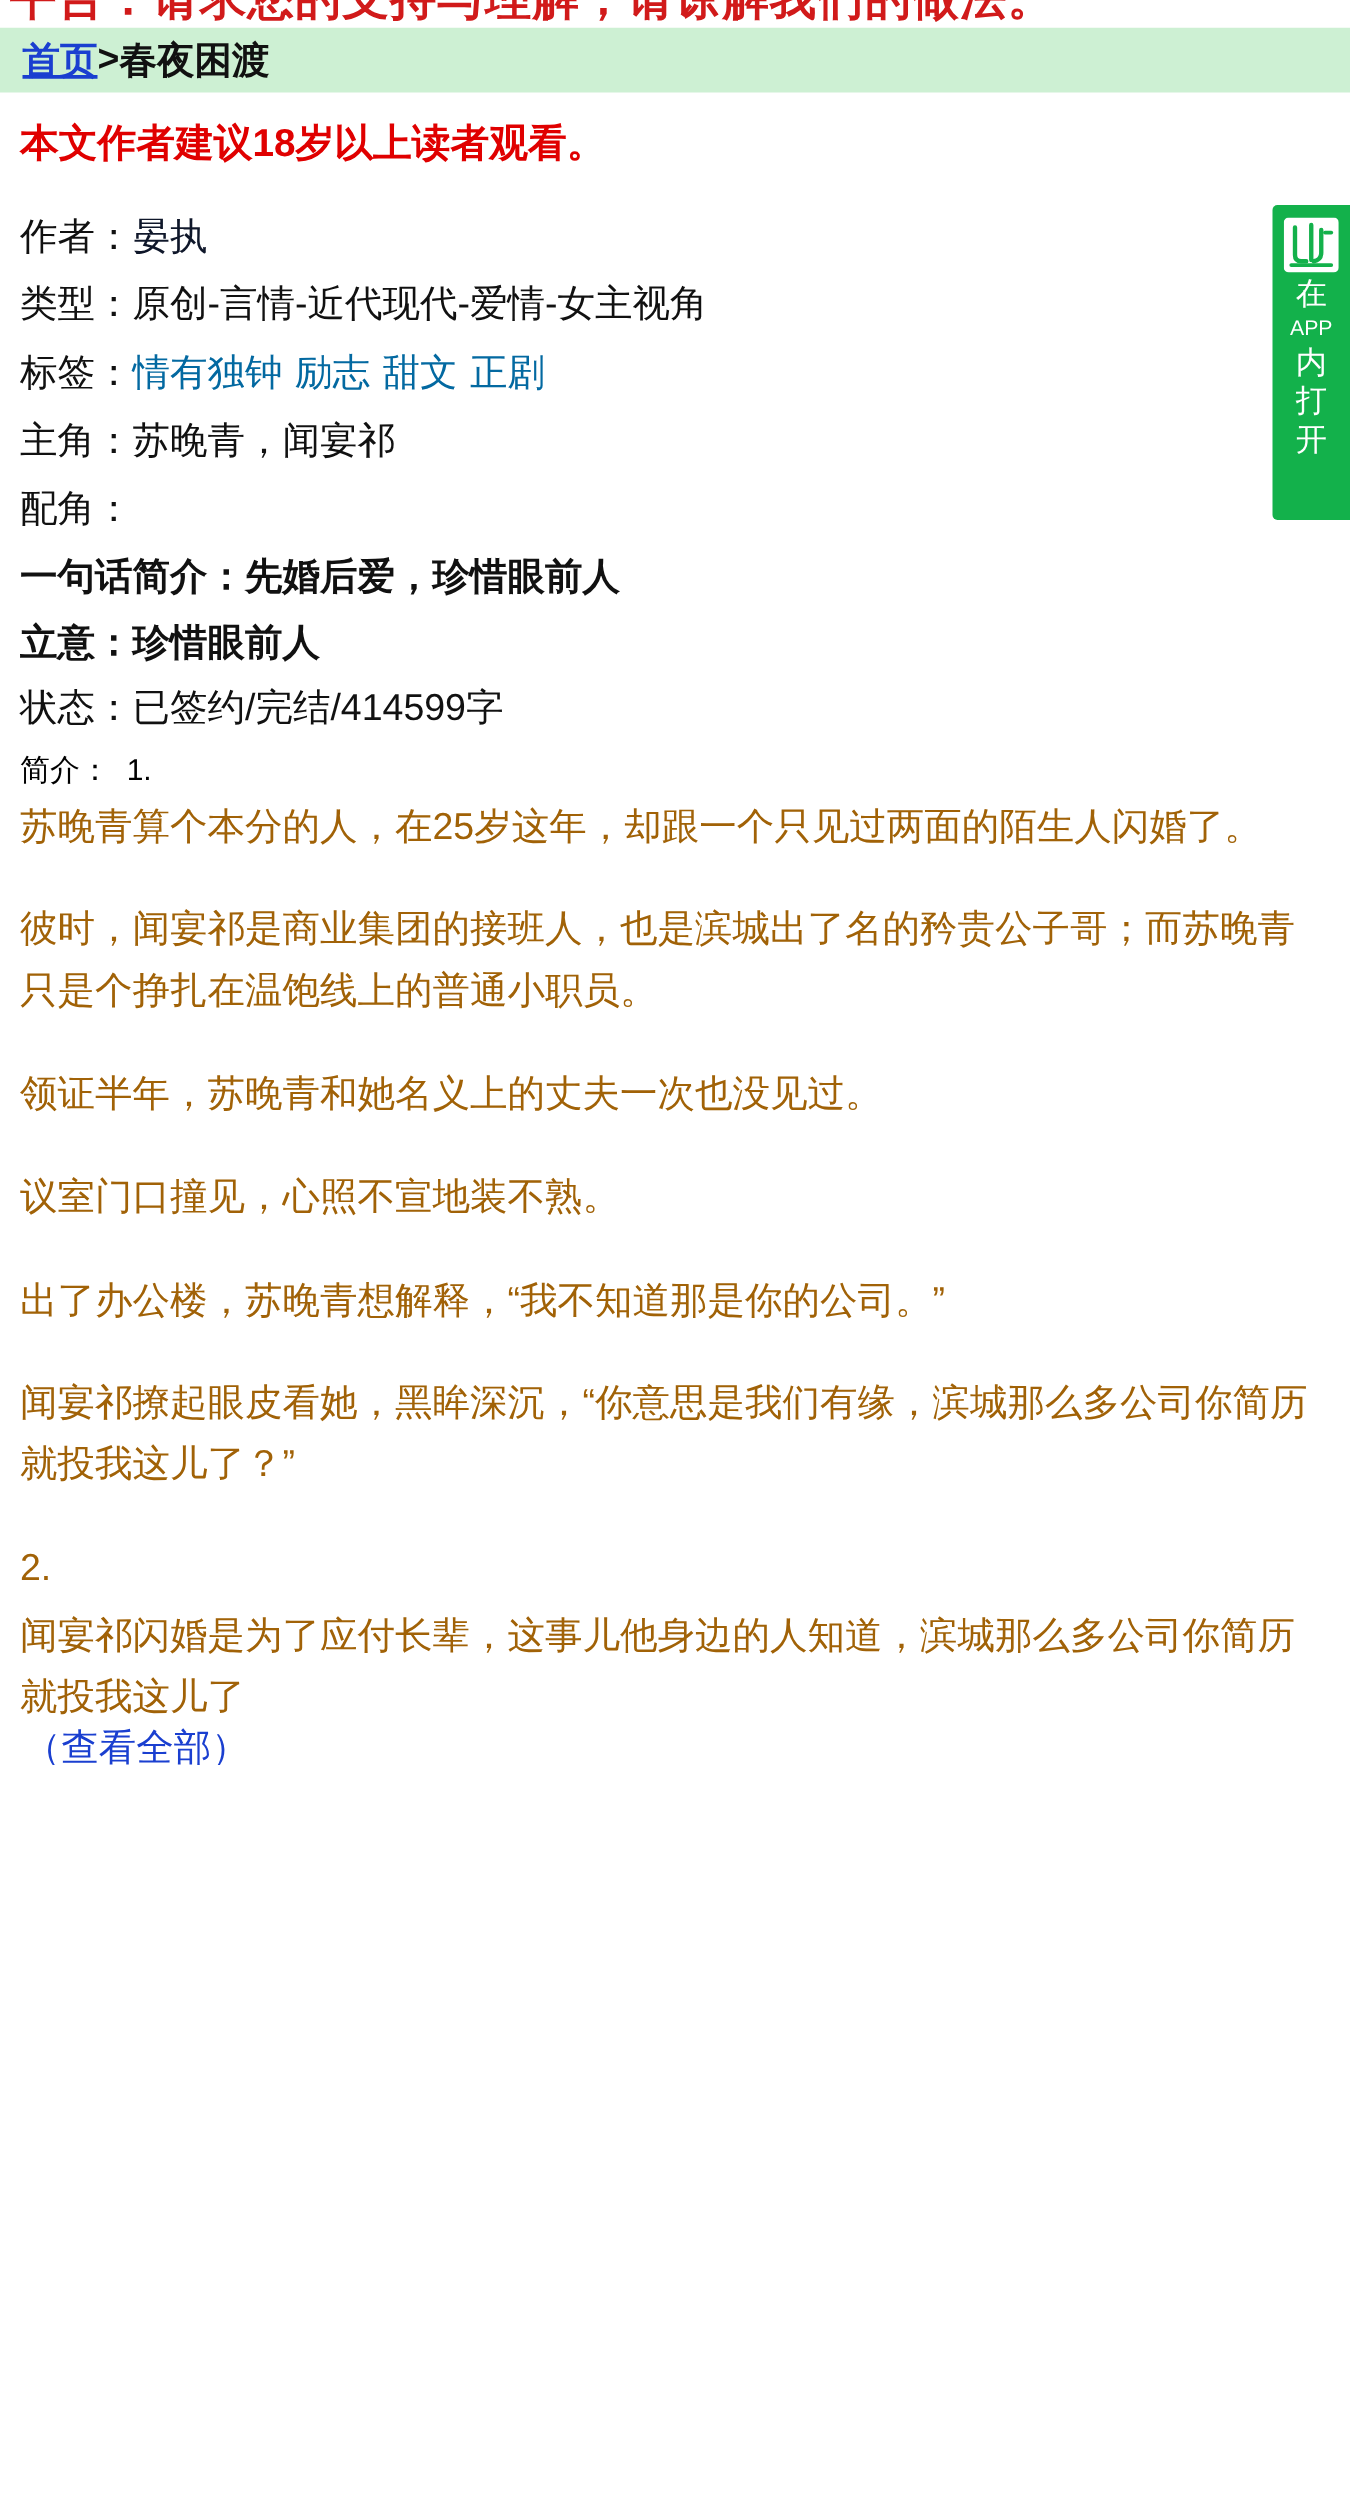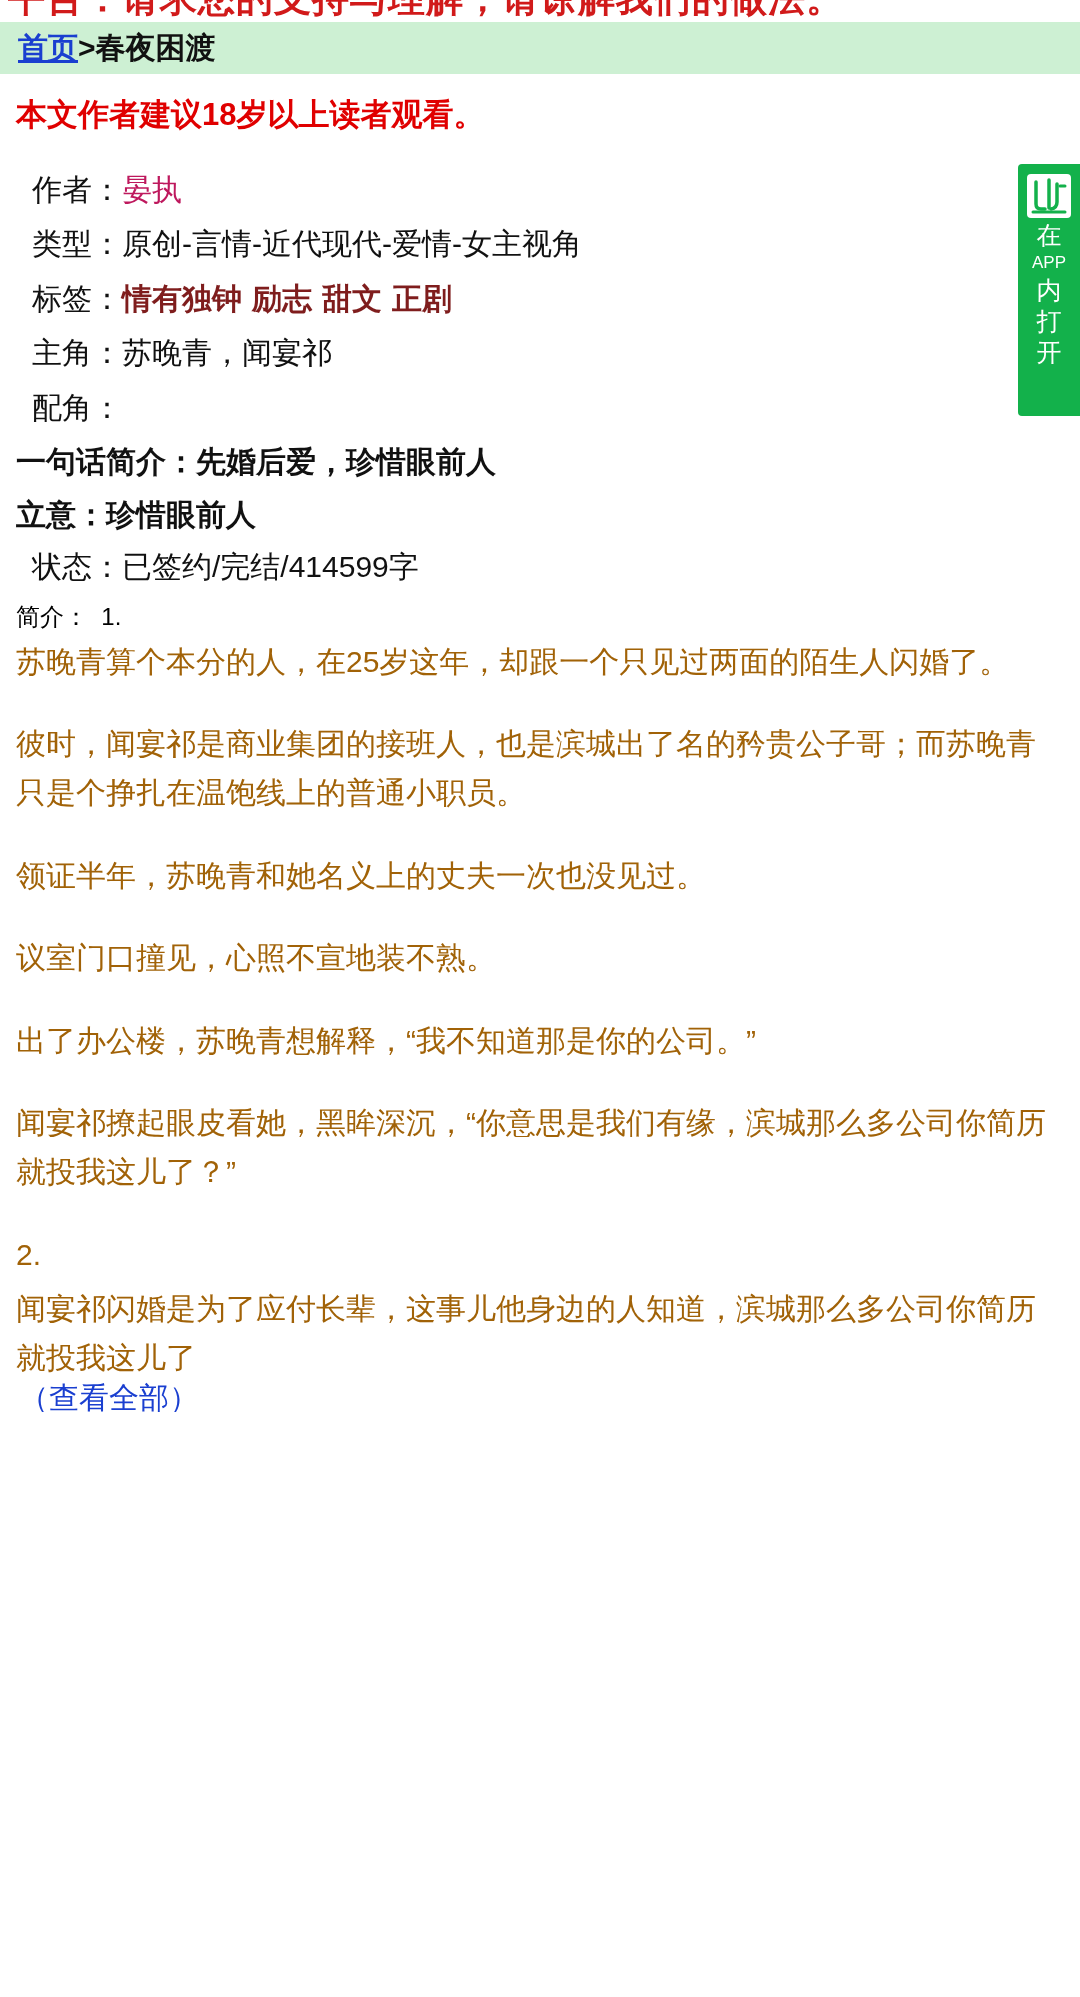--- a/index.html
+++ b/index.html
@@ -67,28 +67,27 @@
     margin: 6px 0 28px 0;
     line-height: 1.35;
   }
   .meta-row {
     font-size: 30px;
     line-height: 1.75;
     margin: 0 0 2px 0;
     color: #111;
     max-width: 760px;
   }
-  .meta-row .lbl { color: #111; margin-left: 16px; }
+  .meta-row .lbl { color: #111; }
   .meta-row .link {
-    color: #be185d;
+    color: #0f172a;
   }
   .tag {
-    color: #7f1d1d;
+    color: #0369a1;
     margin-right: 10px;
-    font-weight: bold;
   }
   .meta-strong {
     font-size: 30px;
     font-weight: bold;
     line-height: 1.75;
     margin: 0;
     color: #111;
   }
   .intro-lead {
     font-size: 24px;

